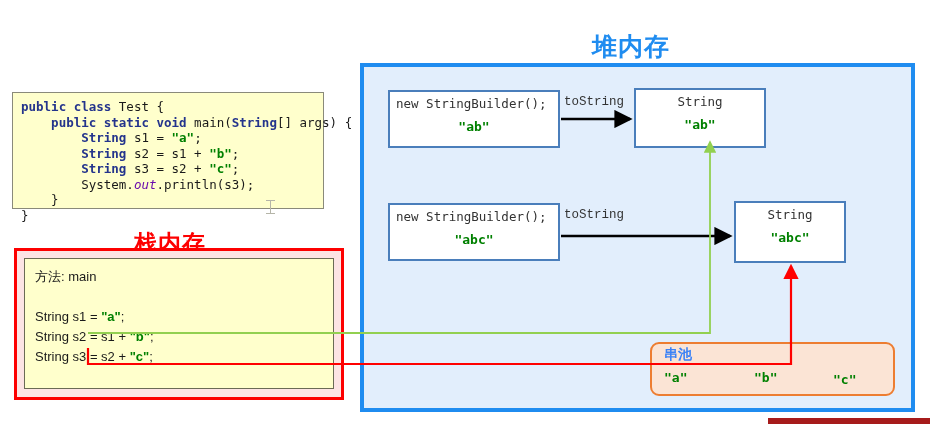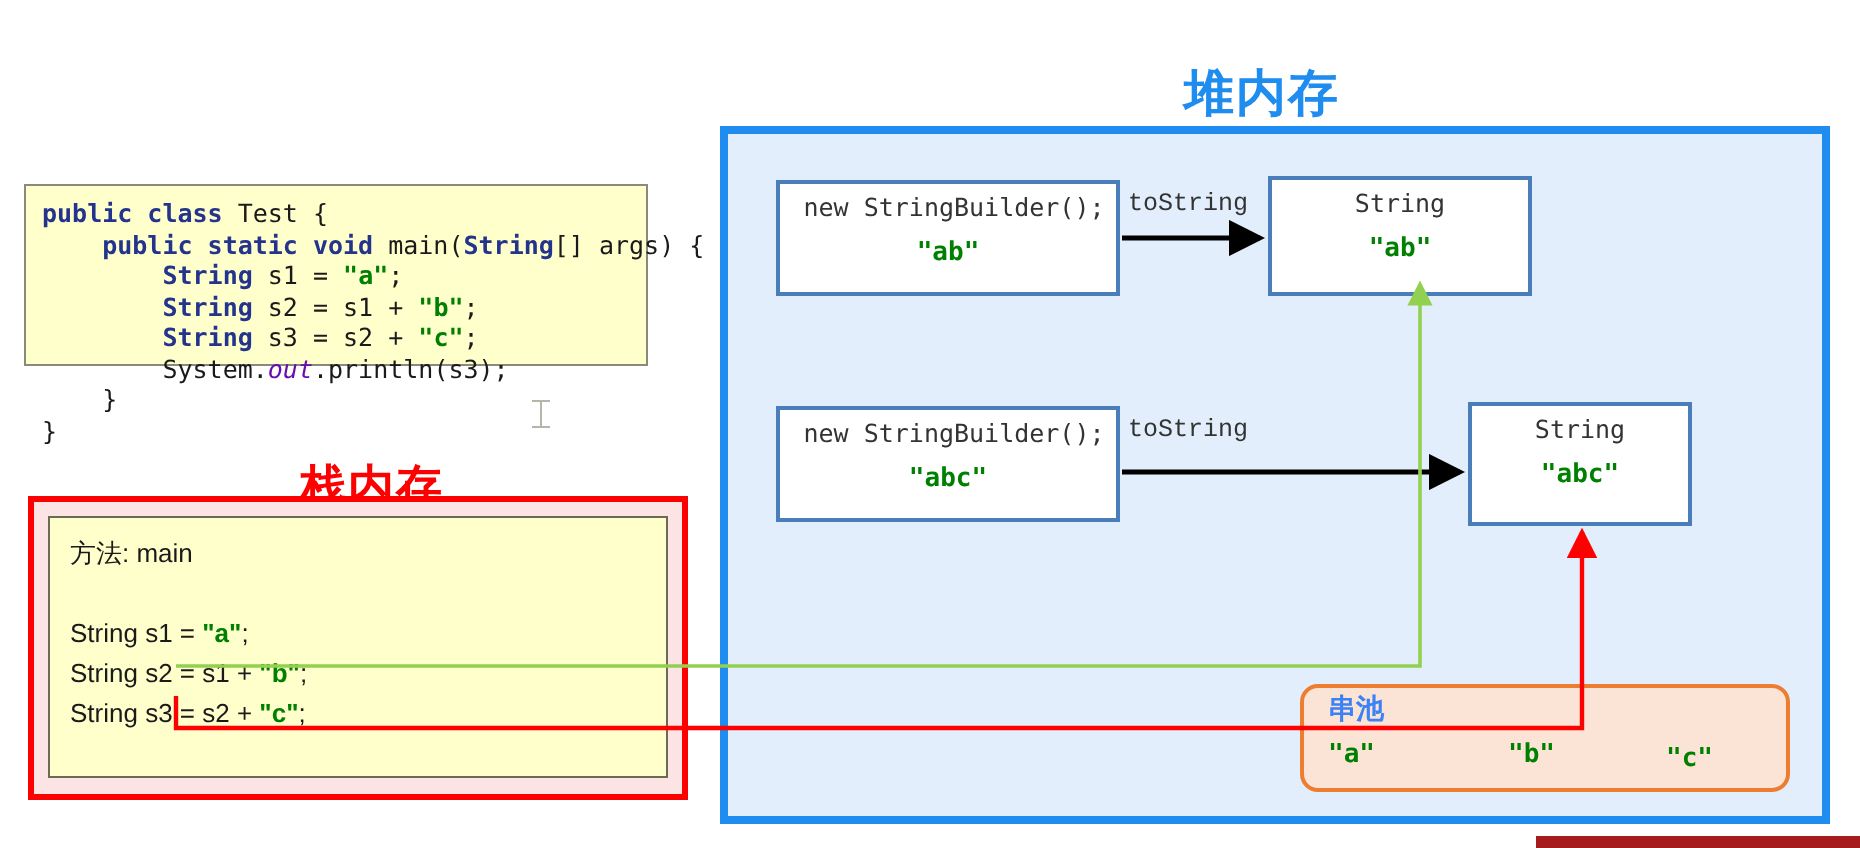--- a/index.html
+++ b/index.html
@@ -4,24 +4,24 @@
 <style>
   html,body{margin:0;padding:0;background:#ffffff;}
   body{width:930px;height:424px;position:relative;overflow:hidden;
        font-family:"DejaVu Sans",sans-serif;}
   .abs{position:absolute;}
 
   
   .title-heap{left:592px;top:18px;font-size:25px;font-weight:bold;color:#1f8cf0;
               letter-spacing:1px;font-family:"DejaVu Sans",sans-serif;margin-top:12px;}
   .title-stack{left:134px;top:228px;font-size:23px;font-weight:bold;color:#fd0000;
-               letter-spacing:1px;font-family:"DejaVu Sans",sans-serif;margin-left:16px;}
+               letter-spacing:1px;font-family:"DejaVu Sans",sans-serif;}
 
   
-  .code-box{left:12px;top:92px;width:312px;height:91px;background:#ffffcc;
+  .code-box{left:12px;top:92px;width:312px;height:117px;background:#ffffcc;
             border:1px solid #8a8a7a;box-sizing:border-box;}
   .code-pre{margin:0;padding:6px 0 0 8px;font-family:"DejaVu Sans Mono",monospace;
             font-size:12.5px;line-height:15.5px;color:#1a1a1a;white-space:pre;}
   .kw{color:#24348c;font-weight:bold;}
   .str{color:#008000;font-weight:bold;}
   .ital{font-style:italic;color:#6a0dad;}
   .plain{color:#1a1a1a;}
   .caret{position:absolute;left:266px;top:200px;width:9px;height:14px;}
   .caret::before{content:"";position:absolute;left:4px;top:0;width:1px;height:14px;background:#b5b5a8;}
   .caret::after{content:"";position:absolute;left:0;top:0;width:9px;height:1px;background:#b5b5a8;
@@ -40,21 +40,21 @@
             border:4px solid #1f8cf0;box-sizing:border-box;}
 
   
   .objbox{background:#ffffff;border:2px solid #4a7ebb;box-sizing:border-box;}
   .sb1{left:388px;top:90px;width:172px;height:58px;}
   .sb2{left:388px;top:203px;width:172px;height:58px;}
   .st1{left:634px;top:88px;width:132px;height:60px;}
   .st2{left:734px;top:201px;width:112px;height:62px;}
 
   .obj-line1{font-family:"DejaVu Sans Mono",monospace;font-size:12.5px;color:#333333;
-             text-align:center;padding:4px 0 0 6px;white-space:nowrap;}
+             text-align:left;padding:4px 0 0 6px;white-space:nowrap;}
   .obj-center{font-family:"DejaVu Sans Mono",monospace;font-size:12.5px;color:#333333;
               text-align:center;padding-top:4px;}
   .obj-val{font-family:"DejaVu Sans Mono",monospace;font-size:13px;color:#008000;
            font-weight:bold;text-align:center;padding-top:8px;}
 
   .tostring{font-family:Liberation Mono, monospace;font-size:12.5px;color:#333333;}
   .ts1{left:564px;top:95px;}
   .ts2{left:564px;top:208px;}
 
   

